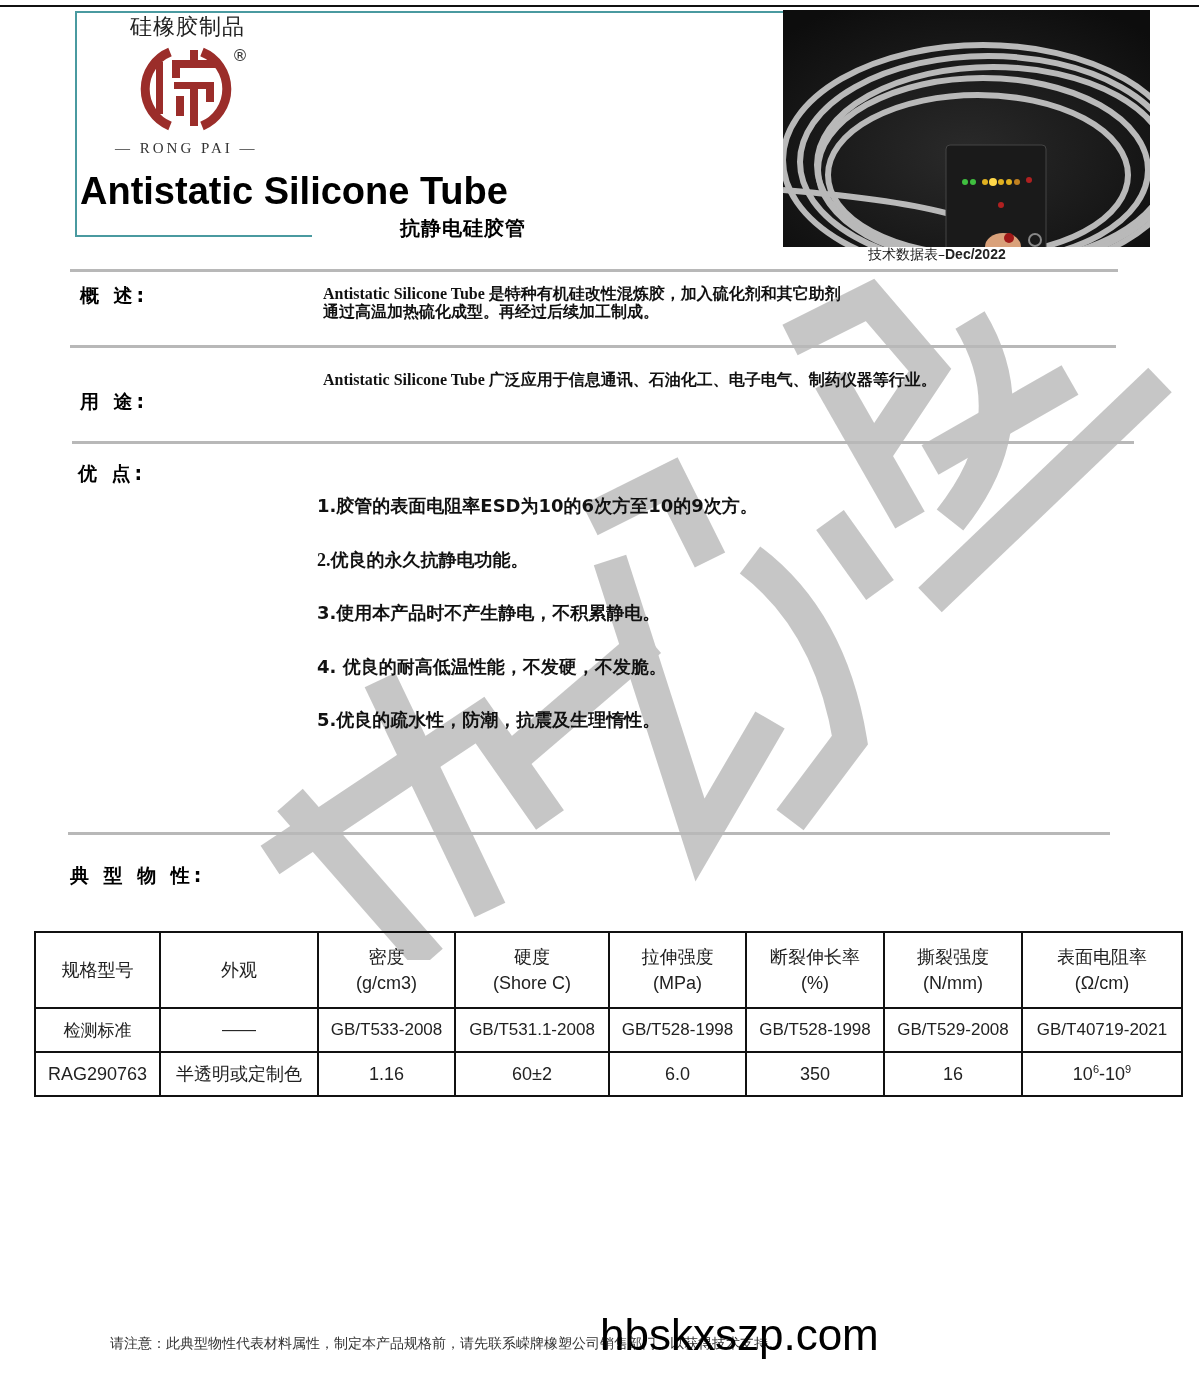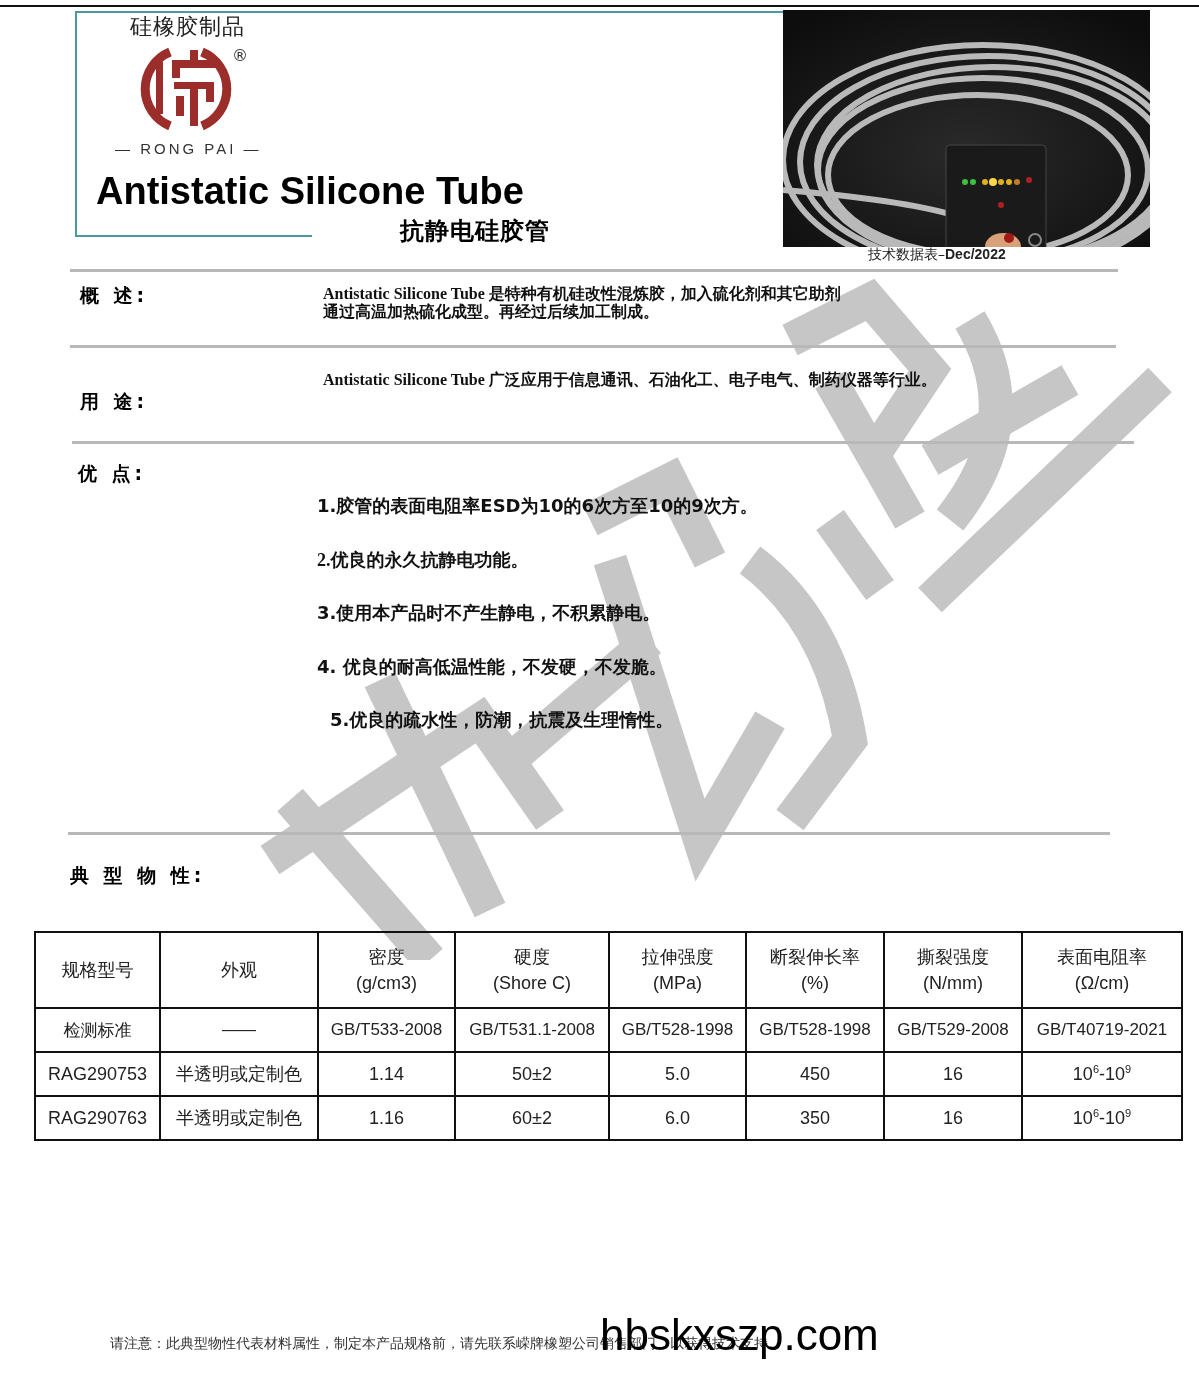--- a/index.html
+++ b/index.html
@@ -10,24 +10,24 @@
     }
     .abs { position:absolute; }
     .top-rule { left:0; top:5px; width:1199px; height:2px; background:#111; }
     .teal-frame-top { left:75px; top:11px; width:710px; height:2px; background:#4a9aa0; }
     .teal-frame-left { left:75px; top:11px; width:2px; height:226px; background:#4a9aa0; }
     .teal-frame-bottom { left:75px; top:235px; width:237px; height:2px; background:#4a9aa0; }
 
     .brand-top { left:130px; top:12px; font-size:22px; color:#222; letter-spacing:1px;font-family:Liberation Serif, serif; }
     .logo { left:140px; top:42px; width:92px; height:92px; }
     .reg { left:232px; top:46px; font-size:16px; color:#333; }
-    .rongpai { left:115px; top:140px; font-family:Liberation Sans, sans-serif; font-size:15px; color:#333; letter-spacing:3px; }
-
-    .title-en { left:80px; top:170px; font-family:"Liberation Sans",sans-serif; font-weight:bold; font-size:38px; color:#000;margin-left:16px; }
-    .title-cn { left:400px; top:215px; font-size:24px; font-weight:bold; color:#000; letter-spacing:1px; }
+    .rongpai { left:115px; top:140px; font-family:Liberation Serif, serif; font-size:15px; color:#333; letter-spacing:3px; }
+
+    .title-en { left:80px; top:170px; font-family:"Liberation Sans",sans-serif; font-weight:bold; font-size:38px; color:#000; }
+    .title-cn { left:400px; top:215px; font-size:20px; font-weight:bold; color:#000; letter-spacing:1px; }
 
     .photo { left:783px; top:10px; width:367px; height:237px; background:#171717; overflow:hidden; }
     .datasheet-date { left:868px; top:246px; font-size:14px; color:#222; }
     .datasheet-date b { font-family:"Liberation Sans",sans-serif; }
 
     .hr { height:3px; background:#b8b8b8; }
     .section-label { font-size:19px; font-weight:bold; color:#000; letter-spacing:4px; }
     .para { font-family:Liberation Serif, serif; font-weight:bold; font-size:16px; color:#111; line-height:18px; }
     .adv { font-size:18px; color:#111; font-weight:bold; }
 
@@ -142,21 +142,21 @@
 <div class="abs hr" style="left:70px;top:345px;width:1046px;"></div>
 <div class="abs section-label" style="left:80px;top:389px;">用 途:</div>
 <div class="abs para" style="left:323px;top:371px;">Antistatic Silicone Tube 广泛应用于信息通讯、石油化工、电子电气、制药仪器等行业。</div>
 
 <div class="abs hr" style="left:72px;top:441px;width:1062px;"></div>
 <div class="abs section-label" style="left:78px;top:461px;">优 点:</div>
 <div class="abs adv" style="left:317px;top:494px;">1.胶管的表面电阻率ESD为10的6次方至10的9次方。</div>
 <div class="abs adv" style="left:317px;top:548px;font-family:Liberation Serif, serif;">2.优良的永久抗静电功能。</div>
 <div class="abs adv" style="left:317px;top:601px;">3.使用本产品时不产生静电，不积累静电。</div>
 <div class="abs adv" style="left:317px;top:655px;">4. 优良的耐高低温性能，不发硬，不发脆。</div>
-<div class="abs adv" style="left:330px;top:708px;">5.优良的疏水性，防潮，抗震及生理惰性。</div>
+<div class="abs adv" style="left:317px;top:708px;">5.优良的疏水性，防潮，抗震及生理惰性。</div>
 
 <div class="abs hr" style="left:68px;top:832px;width:1042px;"></div>
 <div class="abs section-label" style="left:70px;top:863px;">典 型 物 性:</div>
 
 <table class="props">
   <colgroup>
     <col style="width:125px">
       <col style="width:158px">
       <col style="width:137px">
       <col style="width:154px">
@@ -180,30 +180,20 @@
     <td>检测标准</td>
     <td>——</td>
     <td>GB/T533-2008</td>
     <td>GB/T531.1-2008</td>
     <td>GB/T528-1998</td>
     <td>GB/T528-1998</td>
     <td>GB/T529-2008</td>
     <td>GB/T40719-2021</td>
   </tr>
   <tr class="row">
-    <td>RAG290753</td>
-    <td>半透明或定制色</td>
-    <td>1.14</td>
-    <td>50±2</td>
-    <td>5.0</td>
-    <td>450</td>
-    <td>16</td>
-    <td><span>10</span><span class="sup">6</span><span>-10</span><span class="sup">9</span></td>
-  </tr>
-  <tr class="row">
     <td>RAG290763</td>
     <td>半透明或定制色</td>
     <td>1.16</td>
     <td>60±2</td>
     <td>6.0</td>
     <td>350</td>
     <td>16</td>
     <td><span>10</span><span class="sup">6</span><span>-10</span><span class="sup">9</span></td>
   </tr>
 </tbody>

